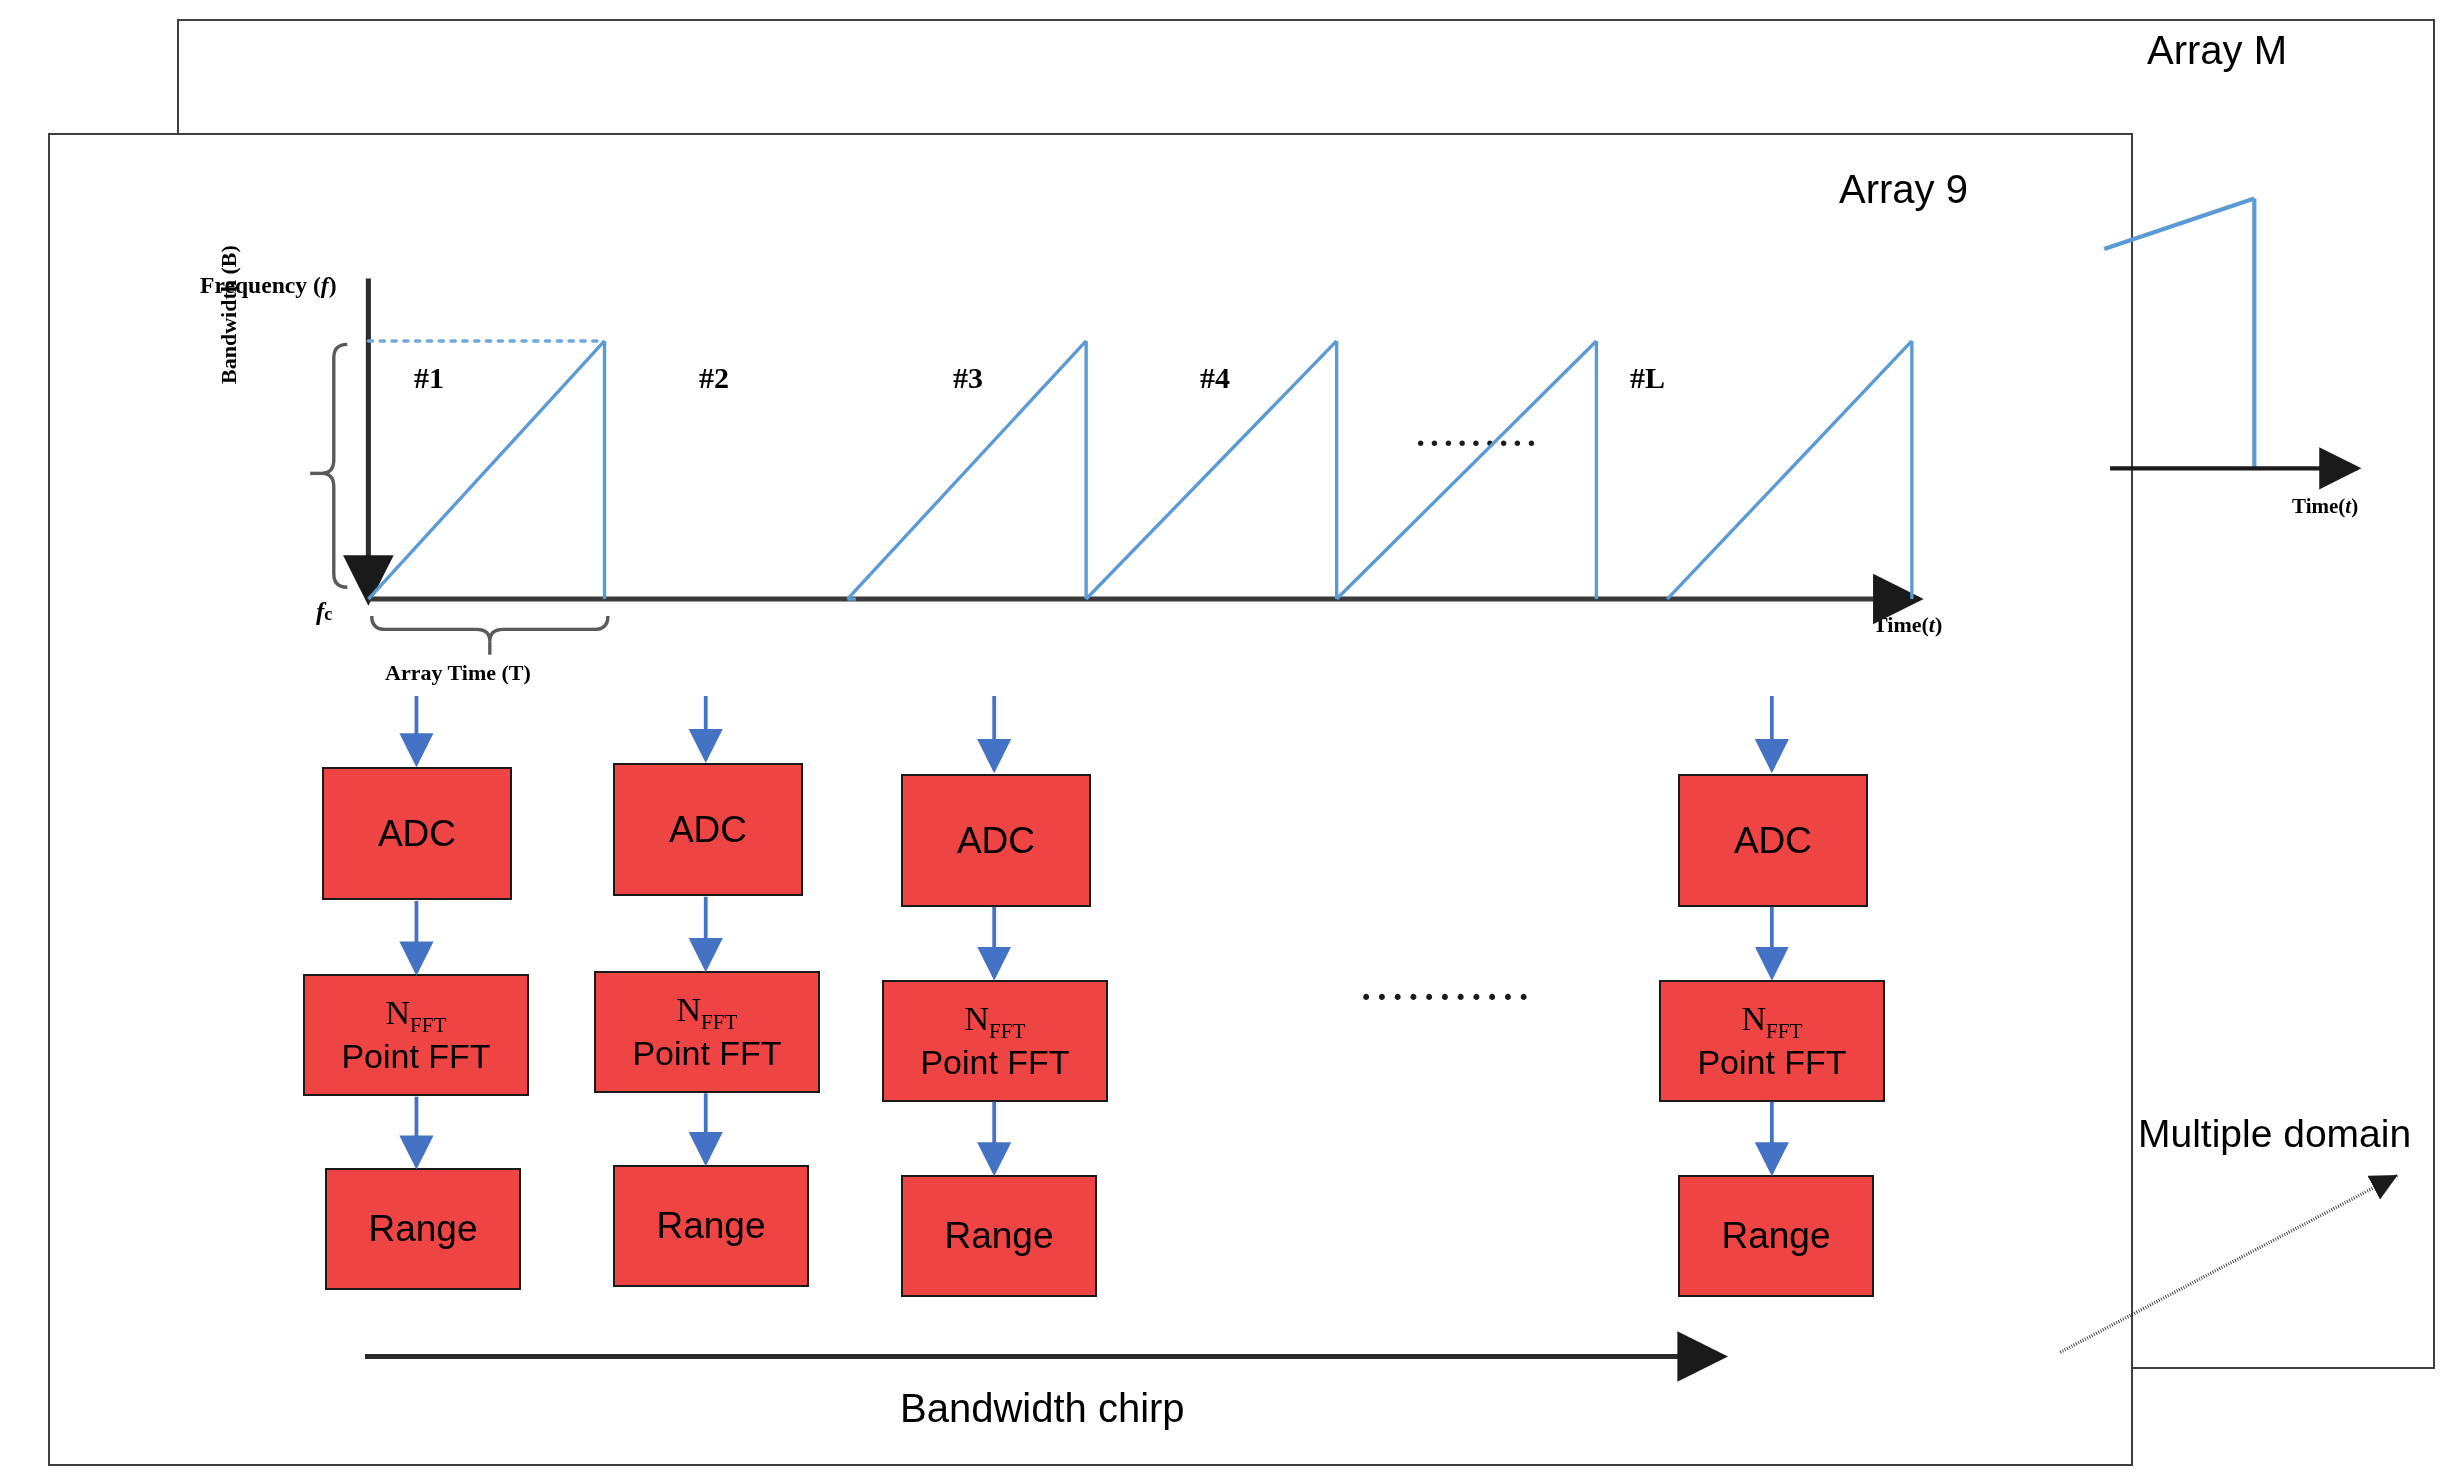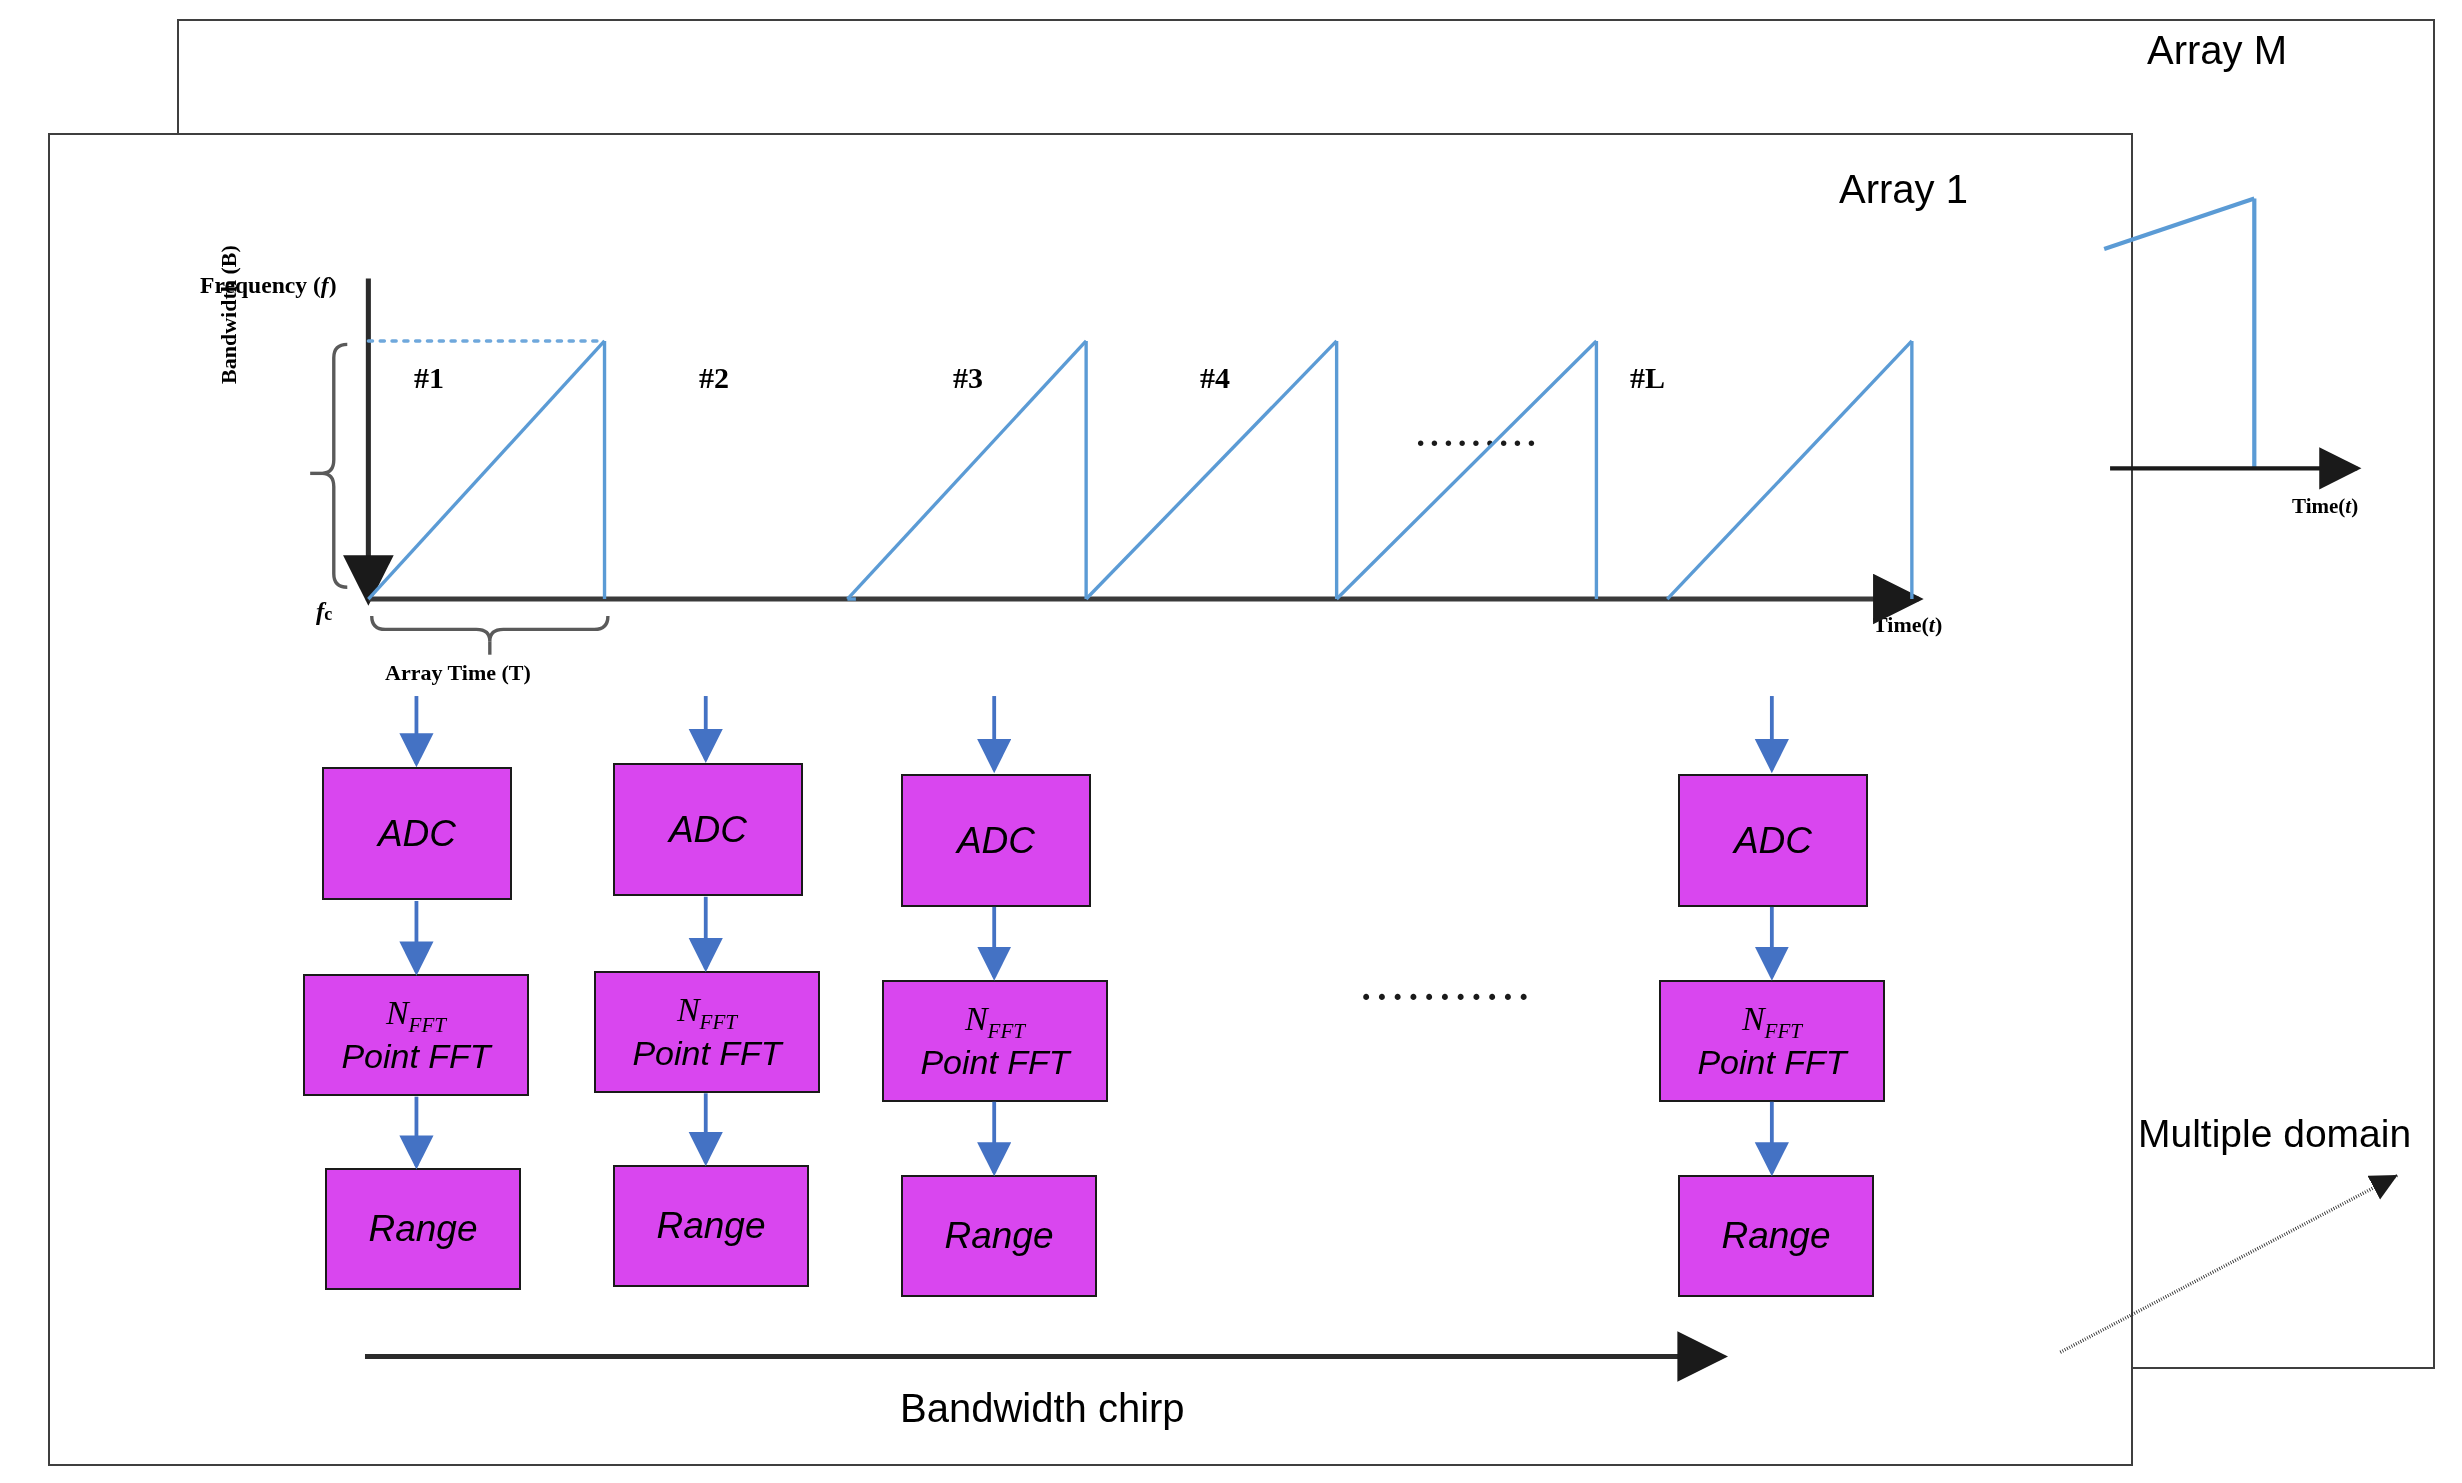--- a/index.html
+++ b/index.html
@@ -7,37 +7,37 @@
   body{width:2462px;height:1484px;position:relative;overflow:hidden;
        font-family:"Liberation Sans",sans-serif;color:#000;}
   #stage{position:absolute;left:4px;top:0;width:2462px;height:1188px;}
   svg.layer{position:absolute;left:0;top:0;width:2462px;height:1484px;overflow:visible;}
   .txt{position:absolute;white-space:nowrap;line-height:1;}
   .serif{font-family:"Liberation Serif",serif;font-weight:bold;}
   .sans{font-family:"Liberation Sans",sans-serif;font-weight:400;}
   .box-label{position:absolute;left:0;top:0;width:100%;height:100%;
        display:flex;flex-direction:column;align-items:center;justify-content:center;
        font-family:"Liberation Sans",sans-serif;}
-  .pbox{position:absolute;background:#d946ef;border:2.5px solid #1a1a1a;box-sizing:border-box;font-style:italic;}
+  .pbox{position:absolute;background:#ef4444;border:2.5px solid #1a1a1a;box-sizing:border-box;}
   .panel{position:absolute;background:transparent;border:2.5px solid #3f3f3f;box-sizing:border-box;}
   .sub{font-family:"Liberation Serif",serif;}
   .sub sub{font-size:0.62em;}
 </style>
 </head>
 <body>
 
 <div id="stage">
 
   <div class="panel" style="left:173px;top:18.6px;width:2258px;height:1350px;"></div>
 
   <div class="txt sans" style="left:2143px;top:29.5px;font-size:40px;">Array M</div>
 
   <div class="panel" style="left:44px;top:133px;width:2085px;height:1333px;background:#fff;"></div>
 
-  <div class="txt sans" style="left:1835px;top:169px;font-size:40px;">Array 1</div>
+  <div class="txt sans" style="left:1835px;top:169px;font-size:40px;">Array 9</div>
 
   <svg class="layer" style="z-index:3;" viewBox="0 0 2919 1759" width="2462" height="1484">
     <defs>
       <marker id="ar-blk" markerWidth="12" markerHeight="12" refX="9" refY="5" orient="auto" markerUnits="strokeWidth">
         <path d="M0,0 L10,5 L0,10 z" fill="#1a1a1a"></path>
       </marker>
       <marker id="ar-blu" markerWidth="11" markerHeight="11" refX="8" refY="4.5" orient="auto" markerUnits="strokeWidth">
         <path d="M0,0 L9,4.5 L0,9 z" fill="#4472C4"></path>
       </marker>
       <marker id="ar-blk-sm" markerWidth="10" markerHeight="10" refX="8" refY="4" orient="auto" markerUnits="strokeWidth">

